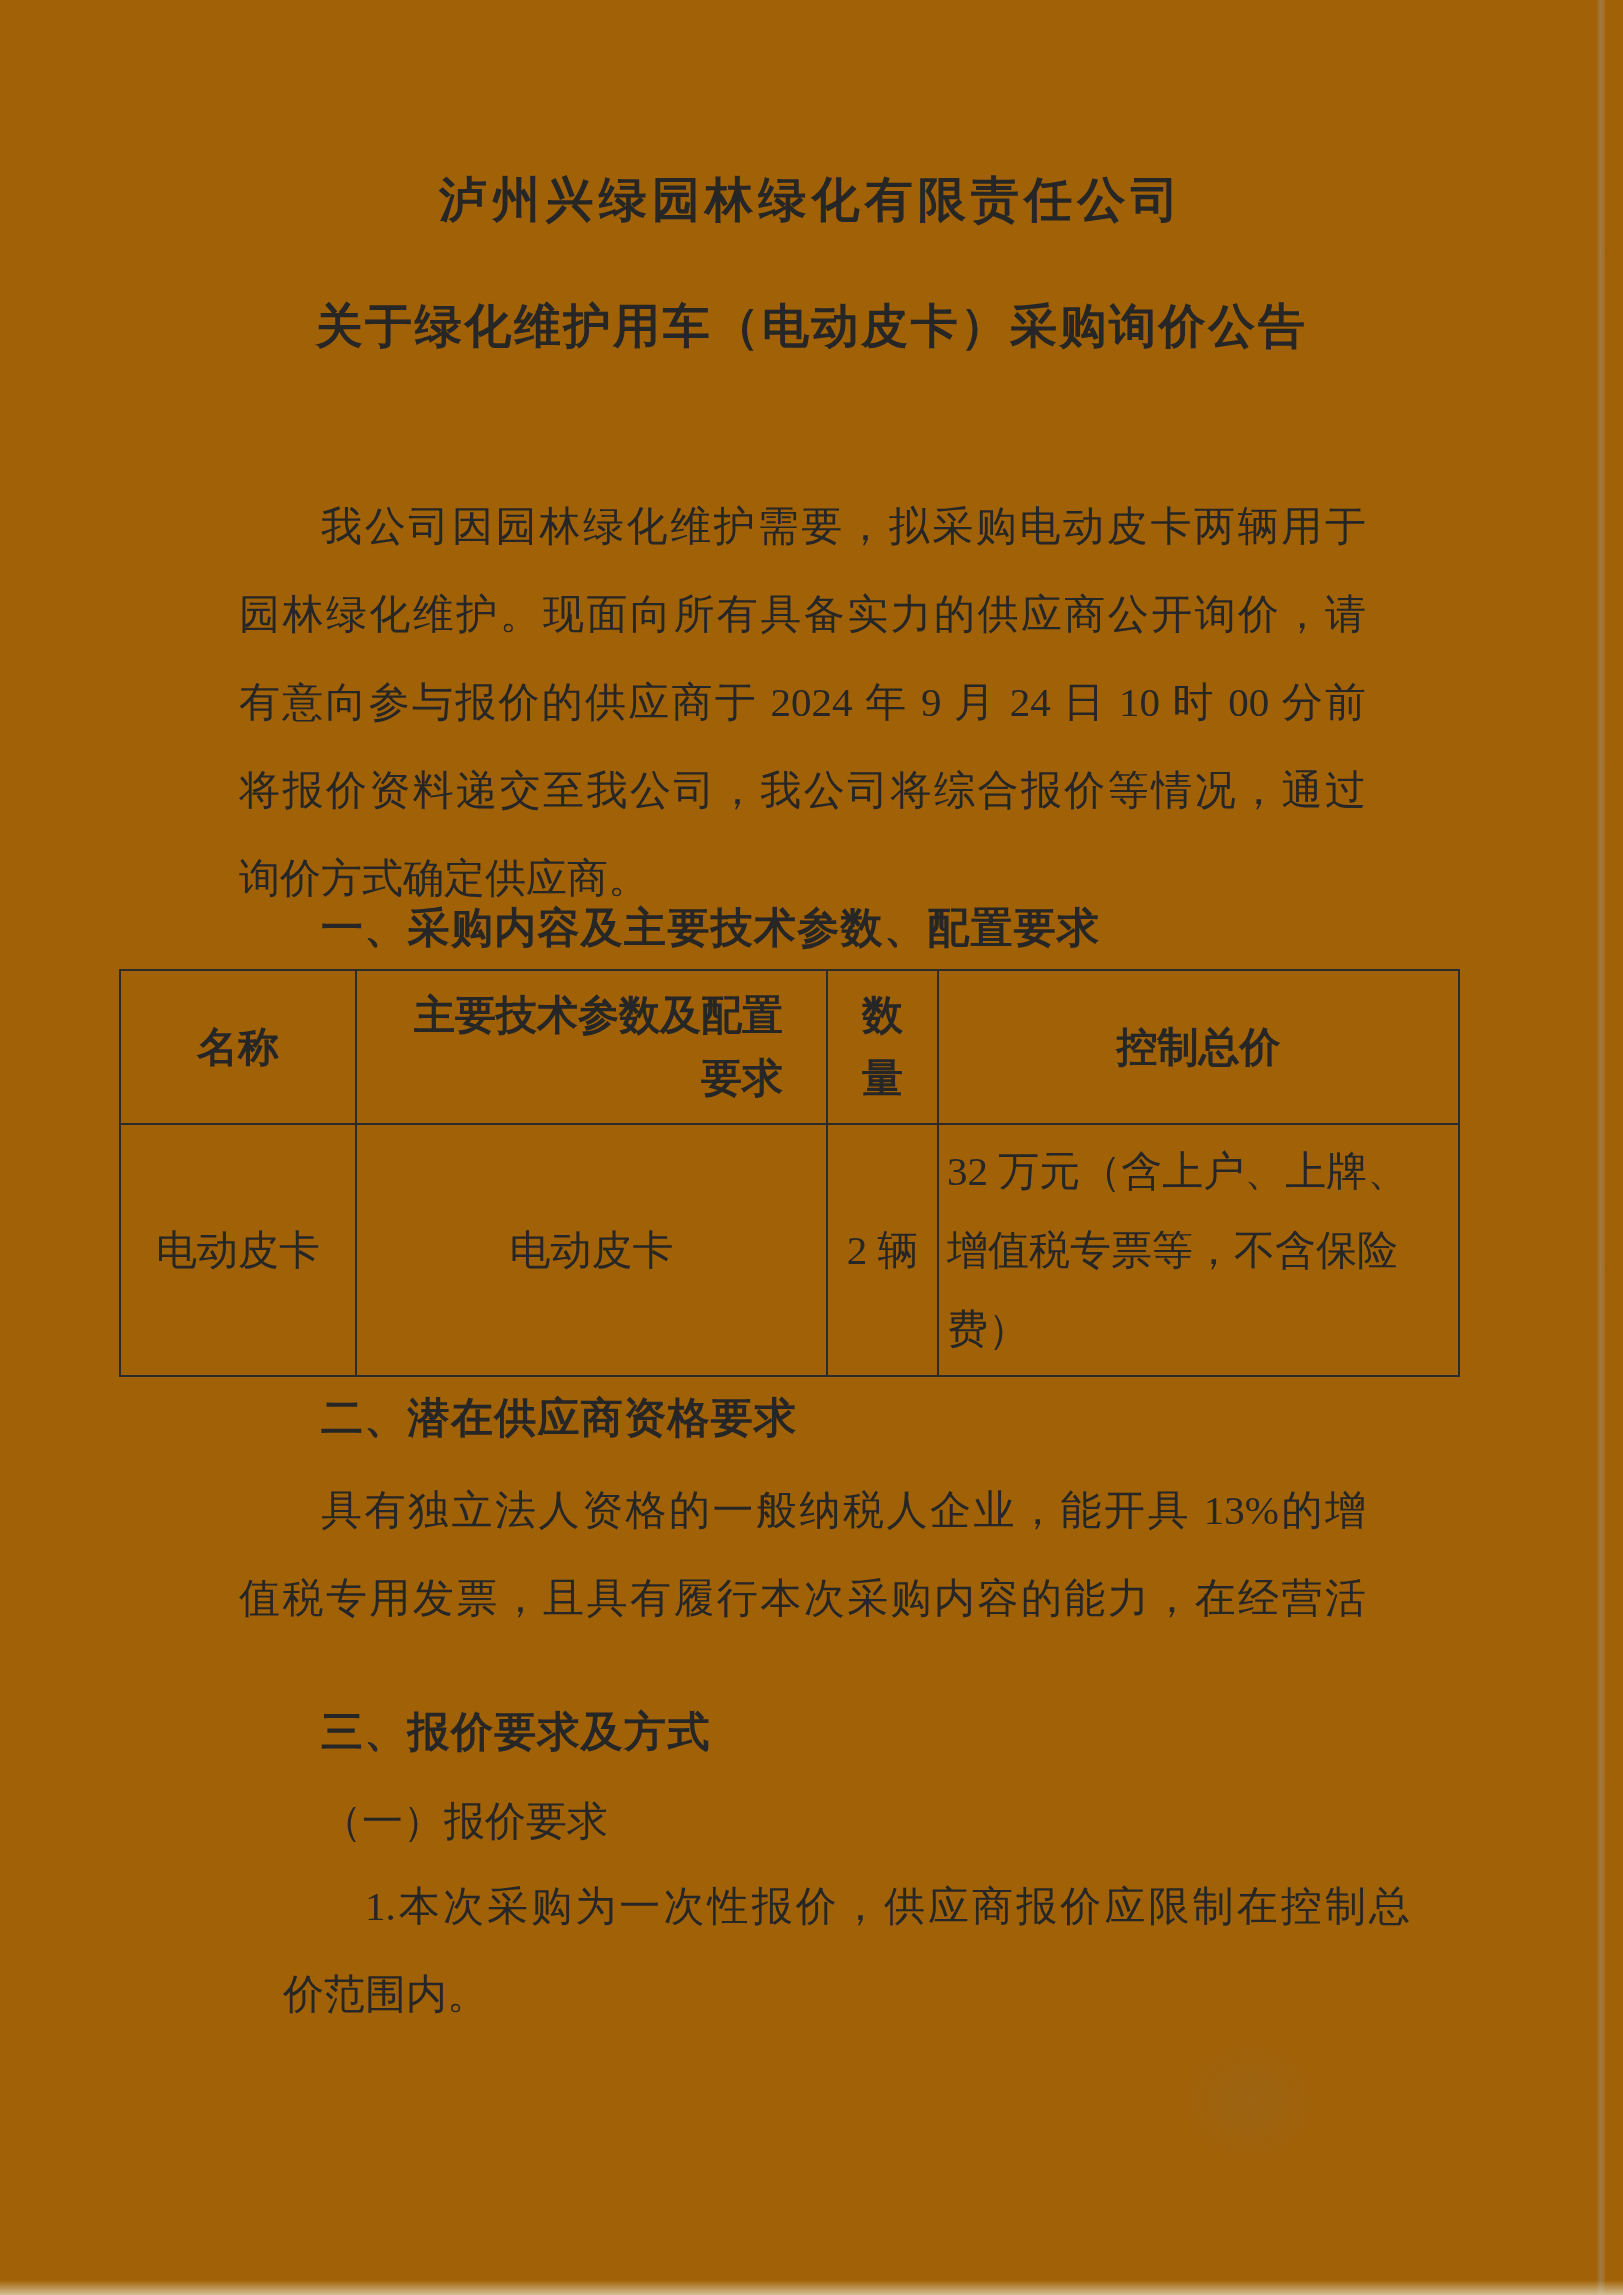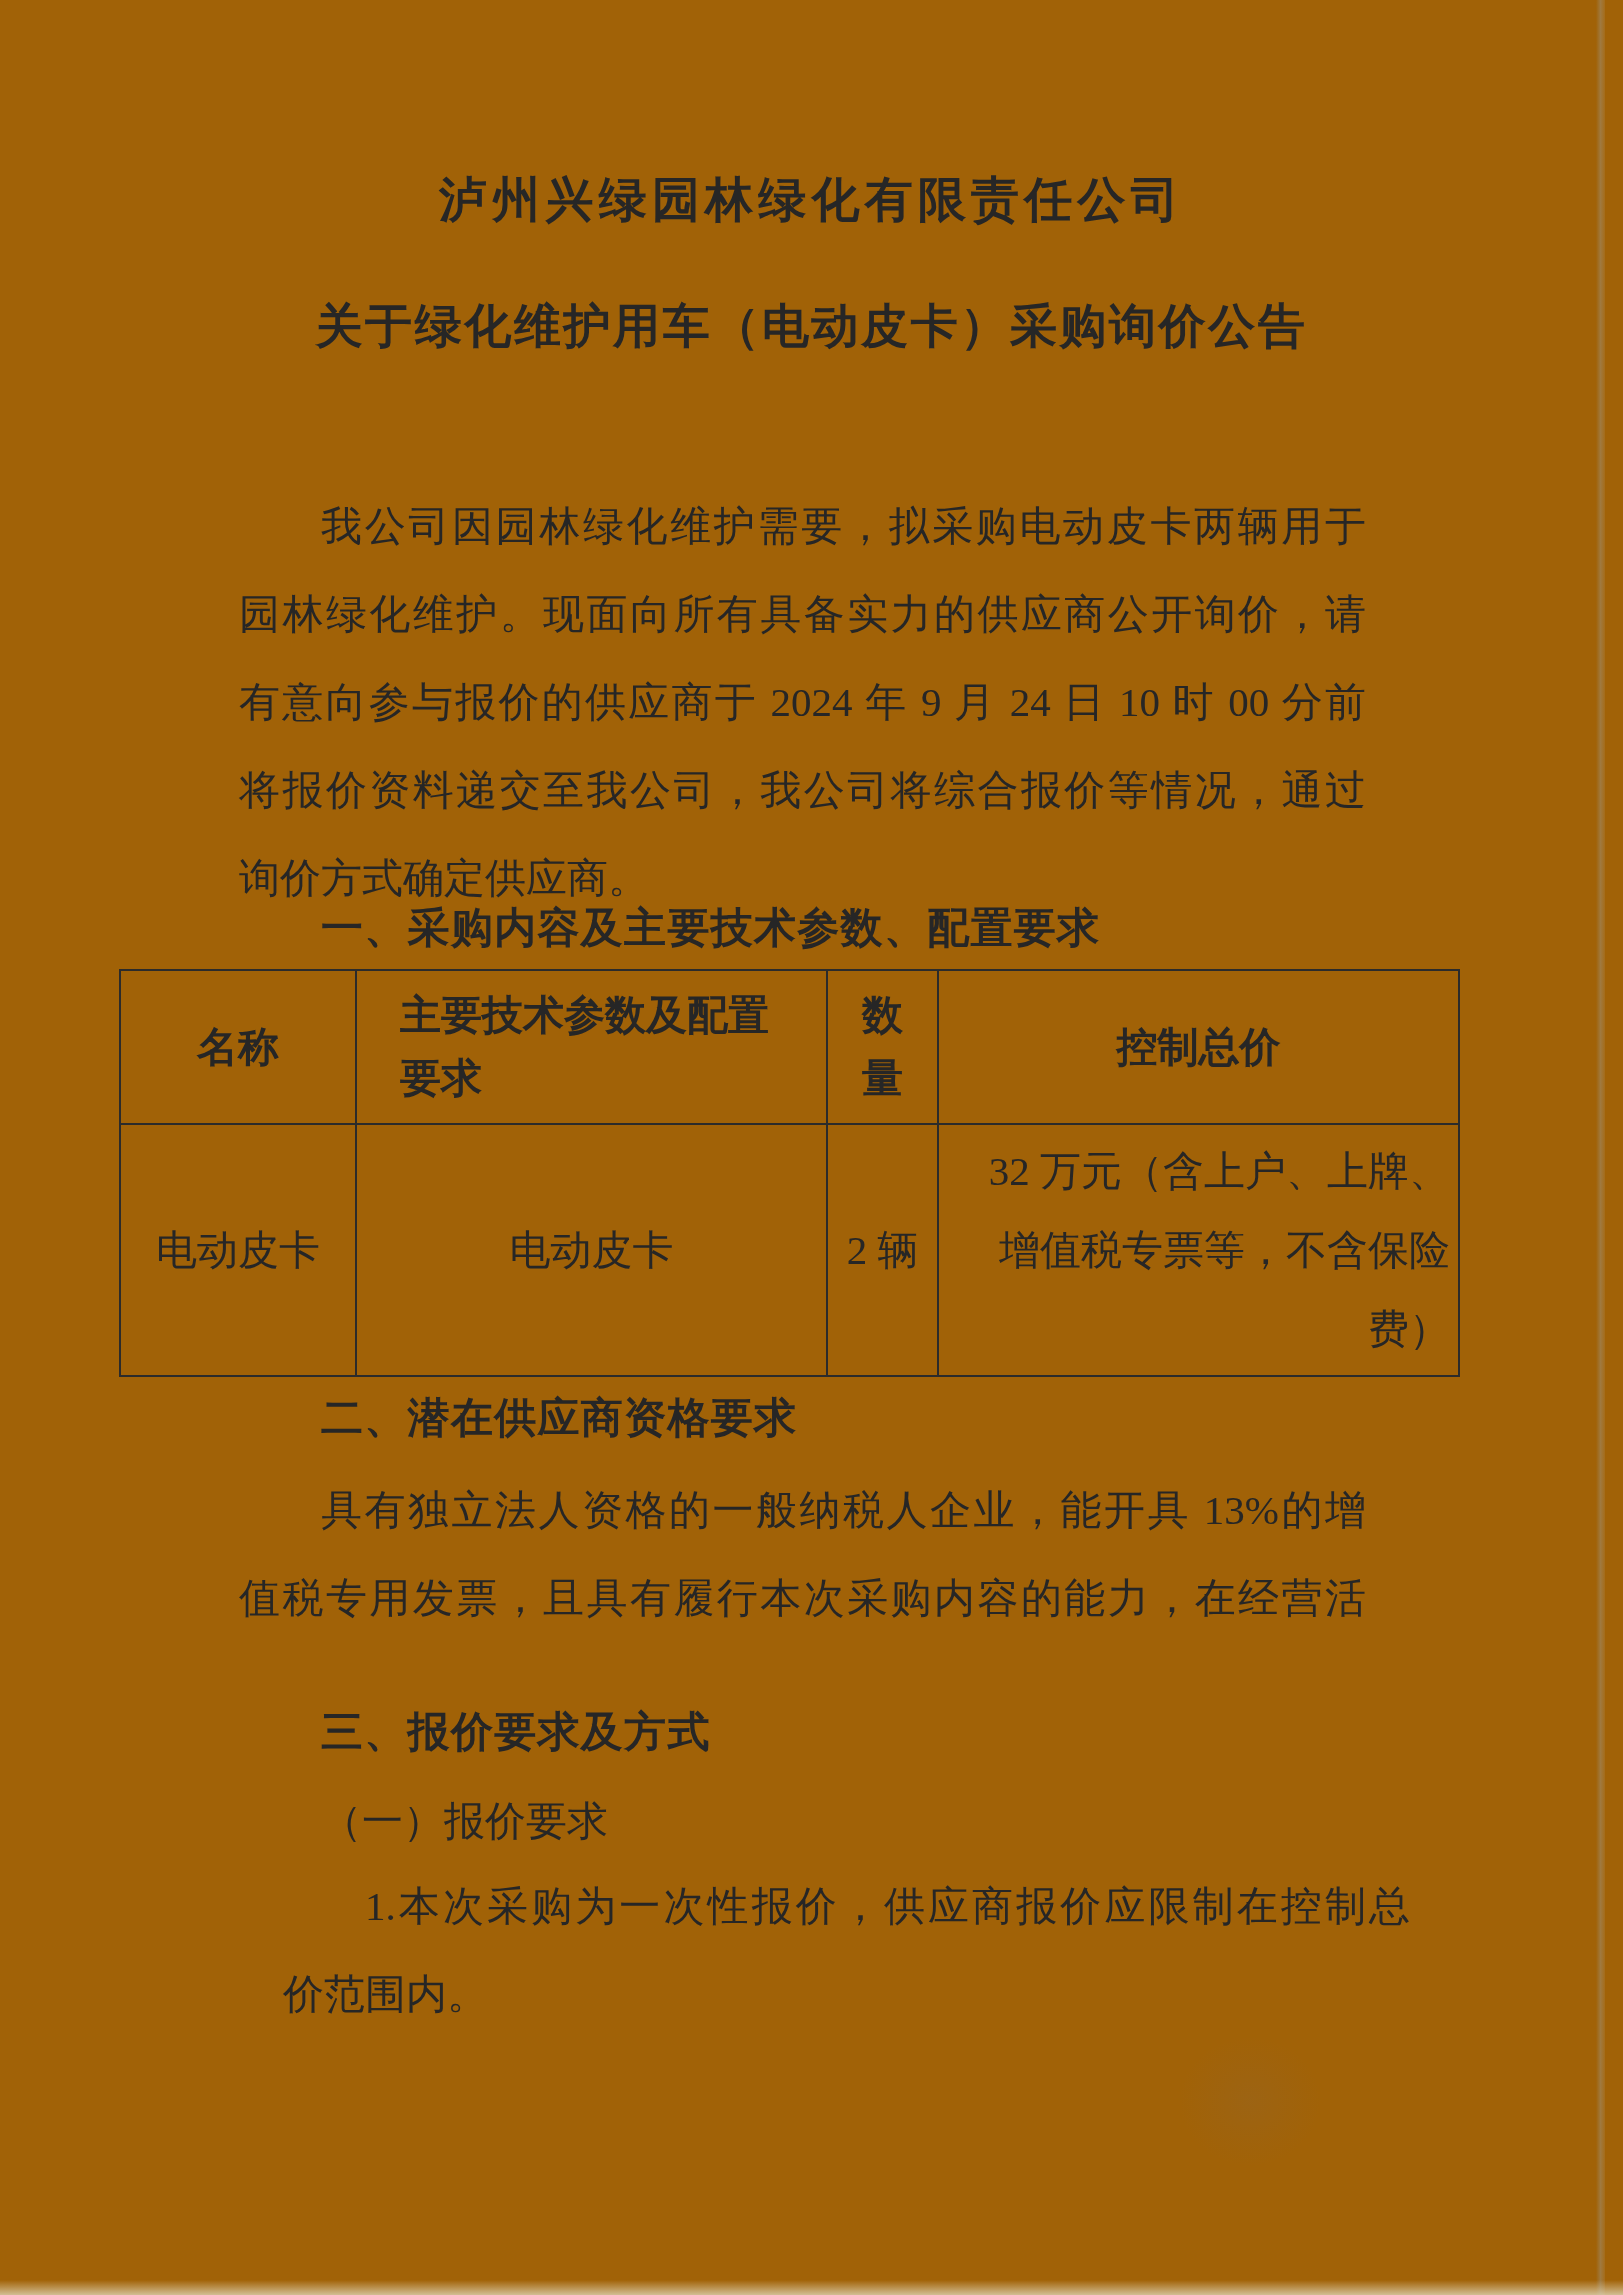--- a/index.html
+++ b/index.html
@@ -58,23 +58,23 @@
   #spec-table th,#spec-table td{
     border:2px solid #2b2b2b;
     vertical-align:middle;text-align:center;
     padding:0 7.9px;overflow:hidden;
     font-weight:normal;
   }
   #spec-table{border:2.6px solid #2b2b2b;}
   #spec-table tr.hdr{height:154px;}
   #spec-table tr.hdr th{border-bottom-width:2.6px;font-weight:bold;}
   #spec-table tr.data{height:252px;}
-  .th-specs{width:383px;margin:12px auto;line-height:63px;text-align:left;}
+  .th-specs{width:383px;margin:12px auto;line-height:63px;text-align:right;}
   .qty-stack{width:46px;margin:0 auto;line-height:63px;text-align:center;}
-  .price-line{line-height:79px;text-align:right;}
+  .price-line{line-height:79px;text-align:left;}
 
   
   #edge-right{
     position:absolute;top:0;left:1596px;width:9.2px;height:2295px;
     background:linear-gradient(to right,rgba(170,162,144,0),rgba(158,150,132,0.45),rgba(200,194,180,0.1));
   }
   #edge-bottom{
     position:absolute;left:0;top:2280px;width:1623px;height:15px;
     background:linear-gradient(to bottom,rgba(226,217,194,0),rgba(219,206,172,0.85));
   }

